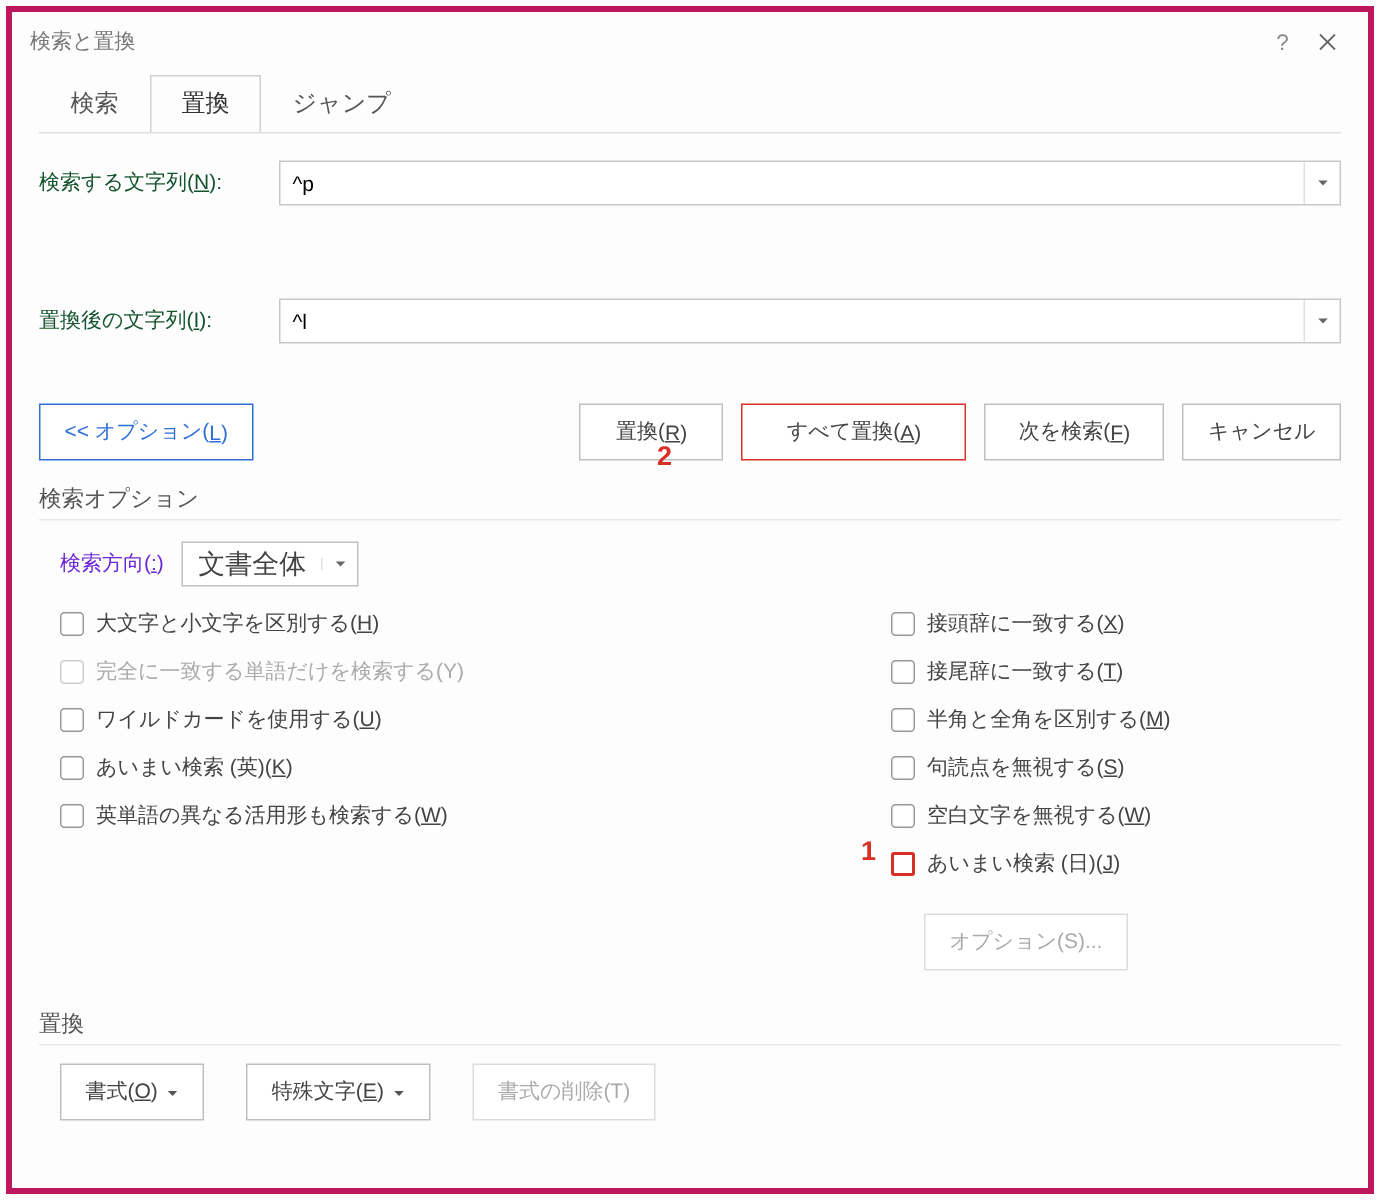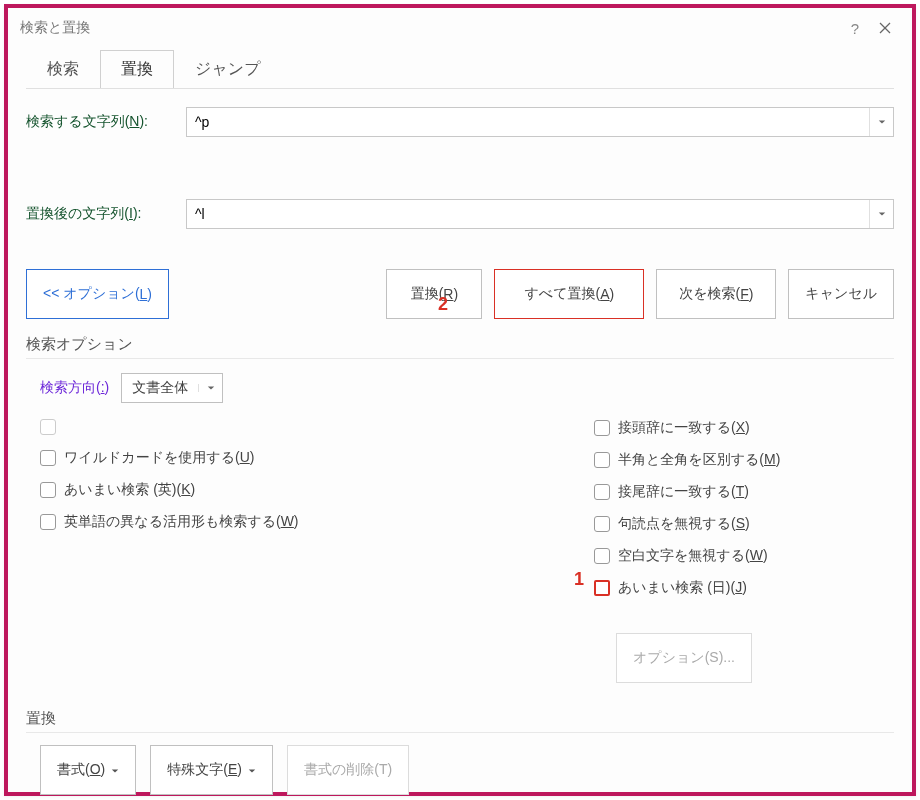--- a/index.html
+++ b/index.html
@@ -17,52 +17,52 @@
 
 .form-row { display: flex; align-items: center; margin-top: 18px; }
 .form-label { width: 160px; font-size: 14px; color: #14532d; }
 .form-label u { text-decoration: underline; }
 .combo { flex: 1; display: flex; border: 1px solid #c8c8c8; height: 30px; background: #fff; }
 .combo input { flex: 1; border: none; padding: 0 8px; font-size: 14px; outline: none; background: transparent; }
 .combo .drop { width: 24px; border-left: 1px solid #e0e0e0; display: flex; align-items: center; justify-content: center; cursor: pointer; }
 .combo .drop svg { width: 8px; height: 8px; fill: #666; }
 
 .button-row { display: flex; margin-top: 40px; align-items: flex-start; }
-.btn { height: 50px; padding: 0 16px; border: 1px solid #c0c0c0; background: #fff; font-size: 14px; color: #444; cursor: pointer; display: inline-flex; align-items: center; justify-content: center; min-width: 96px; }
+.btn { height: 38px; padding: 0 16px; border: 1px solid #c0c0c0; background: #fff; font-size: 14px; color: #444; cursor: pointer; display: inline-flex; align-items: center; justify-content: center; min-width: 96px; }
 .btn.blue-outline { border-color: #2e6fd6; color: #2e6fd6; }
 .btn.red-outline { border-color: #d93025; color: #444; }
 .btn.disabled { color: #aaa; border-color: #dcdcdc; cursor: default; }
 .btn-group { display: flex; gap: 12px; }
 .spacer-flex { flex: 1; }
 
 .marker { position: absolute; color: #d93025; font-weight: bold; font-size: 18px; }
 
 .section-label { font-size: 15px; color: #555; margin-top: 16px; border-bottom: 1px solid #e8e8e8; padding-bottom: 4px; }
 
 .dir-row { display: flex; align-items: center; gap: 12px; margin-top: 14px; margin-left: 14px; }
 .dir-row .dir-label { font-size: 14px; color: #6d28d9; }
 .select { display: flex; border: 1px solid #c0c0c0; height: 30px; background: #fff; align-items: center; }
-.select span { padding: 0 10px; font-size: 14px; color: #444; }
+.select span { padding: 0 10px; font-size: 18px; color: #444; }
 .select .drop { width: 24px; border-left: 1px solid #e0e0e0; display: flex; align-items: center; justify-content: center; cursor: pointer; }
 .select .drop svg { width: 8px; height: 8px; fill: #666; }
 
 .checks { display: flex; margin-top: 16px; margin-left: 14px; }
 .check-col { flex: 1; display: flex; flex-direction: column; gap: 14px; }
 .check-col.right { flex: 0 0 300px; }
 .check { display: flex; align-items: center; gap: 8px; font-size: 14px; color: #444; cursor: pointer; }
 .check.disabled { color: #aaa; cursor: default; }
 .check-box { width: 16px; height: 16px; border: 1px solid #999; border-radius: 3px; background: #fff; flex-shrink: 0; }
 .check.disabled .check-box { border-color: #ccc; }
 .check.red-box .check-box { border: 2px solid #d93025; border-radius: 2px; }
 .check u { text-decoration: underline; }
 
-.opt-btn-row { margin-top: 22px; margin-left: 22px; }
+.opt-btn-row { margin-top: 10px; margin-left: 22px; }
 
 .replace-section { margin-top: 26px; }
-.replace-btns { display: flex; gap: 14px; margin-top: 12px; margin-left: 14px; }
+.replace-btns { display: flex; gap: 28px; margin-top: 12px; margin-left: 14px; }
 .caret { margin-left: 6px; }
 .caret svg { width: 8px; height: 8px; fill: #555; }
 </style>
 </head>
 <body>
 
 <div class="dialog">
 
   <div class="titlebar">
     <span>検索と置換</span>
@@ -148,22 +148,27 @@
         <div class="drop">
             <svg viewBox="0 0 10 10">
               <path d="M1 3 L5 7 L9 3 Z"></path>
             </svg>
           </div>
       </div>
     </div>
 
     <div class="checks">
       <div class="check-col">
+        <label class="check">
+            <span class="check-box"></span>
+            <span><span>大文字と小文字を区別する(</span><u>H</u><span>)</span></span>
+          </label>
         <label class="check disabled">
             <span class="check-box"></span>
+            <span>完全に一致する単語だけを検索する(Y)</span>
           </label>
         <label class="check">
             <span class="check-box"></span>
             <span><span>ワイルドカードを使用する(</span><u>U</u><span>)</span></span>
           </label>
         <label class="check">
             <span class="check-box"></span>
             <span><span>あいまい検索 (英)(</span><u>K</u><span>)</span></span>
           </label>
         <label class="check">
@@ -171,25 +176,25 @@
             <span><span>英単語の異なる活用形も検索する(</span><u>W</u><span>)</span></span>
           </label>
       </div>
       <div class="check-col right">
         <label class="check">
             <span class="check-box"></span>
             <span><span>接頭辞に一致する(</span><u>X</u><span>)</span></span>
           </label>
         <label class="check">
             <span class="check-box"></span>
+            <span><span>接尾辞に一致する(</span><u>T</u><span>)</span></span>
+          </label>
+        <label class="check">
+            <span class="check-box"></span>
             <span><span>半角と全角を区別する(</span><u>M</u><span>)</span></span>
-          </label>
-        <label class="check">
-            <span class="check-box"></span>
-            <span><span>接尾辞に一致する(</span><u>T</u><span>)</span></span>
           </label>
         <label class="check">
             <span class="check-box"></span>
             <span><span>句読点を無視する(</span><u>S</u><span>)</span></span>
           </label>
         <div style="position:relative">
           <label class="check">
               <span class="check-box"></span>
               <span><span>空白文字を無視する(</span><u>W</u><span>)</span></span>
             </label>

